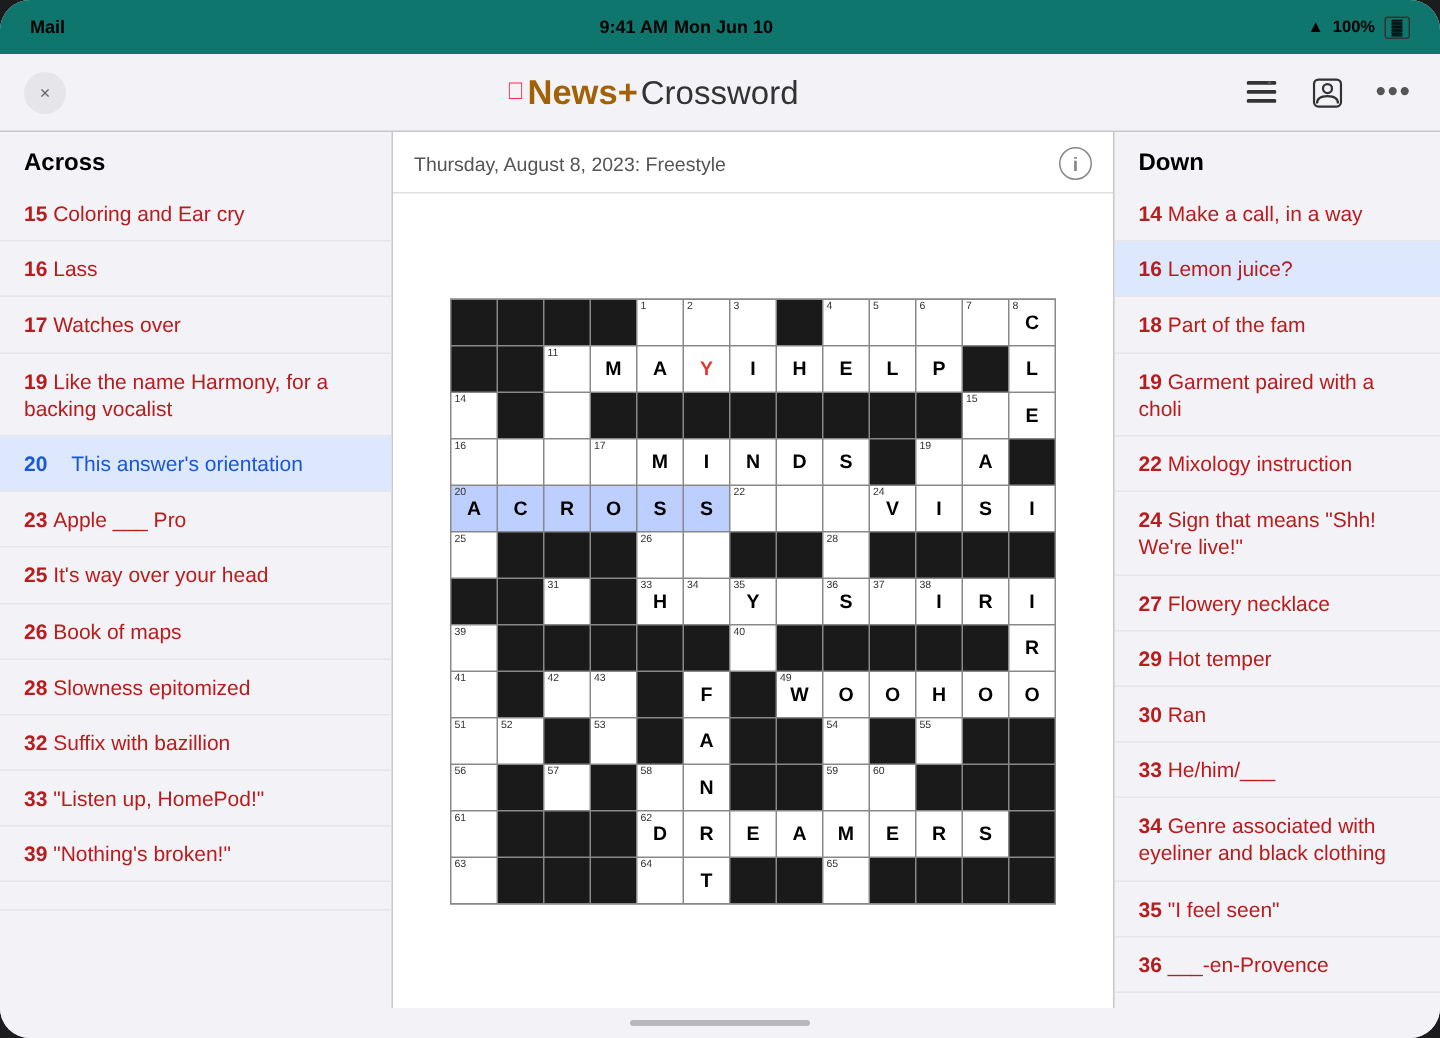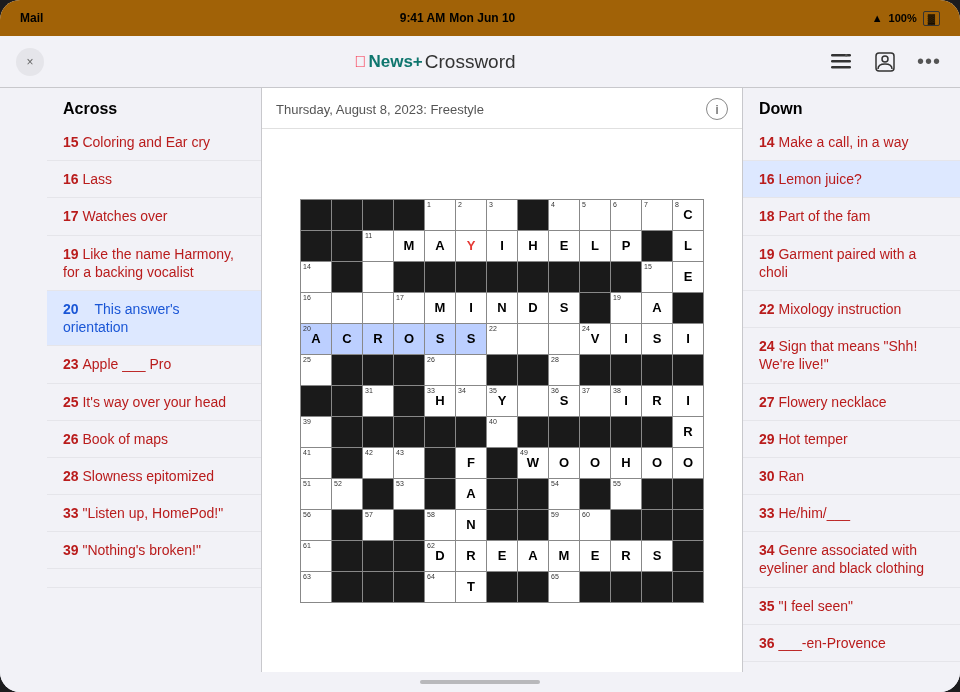--- a/index.html
+++ b/index.html
@@ -19,21 +19,21 @@
       background: #f2f2f7;
       border-radius: 20px;
       overflow: hidden;
       position: relative;
       display: flex;
       flex-direction: column;
     }
     
     .status-bar {
       height: 36px;
-      background: #a16207;
+      background: #0f766e;
       display: flex;
       align-items: center;
       justify-content: space-between;
       padding: 0 20px;
       font-size: 12px;
       font-weight: 600;
       flex-shrink: 0;
     }
     .status-left { display: flex; align-items: center; gap: 6px; }
     .status-center { display: flex; gap: 4px; }
@@ -57,43 +57,42 @@
       display: flex; align-items: center; justify-content: center;
       cursor: pointer;
       font-size: 12px; color: #666;
       border: none;
     }
     .nav-title {
       display: flex; align-items: center; gap: 2px;
       font-size: 18px; font-weight: 700;
     }
     .apple-logo { color: #fa2d48; font-size: 16px; }
-    .news-plus { color: #0f766e; font-weight: 800; font-size: 17px; }
-    .crossword-label { color: #333; font-size: 19px; font-weight: 400; }
+    .news-plus { color: #a16207; font-weight: 800; font-size: 23px; }
+    .crossword-label { color: #333; font-size: 22px; font-weight: 400; }
     .nav-right { display: flex; align-items: center; gap: 14px; }
     .nav-icon-btn {
       width: 30px; height: 30px;
       display: flex; align-items: center; justify-content: center;
       cursor: pointer; color: #333; font-size: 18px;
       background: none; border: none;
     }
     
     .main-content {
       flex: 1;
       display: flex;
       overflow: hidden;
     }
     
     .left-panel {
       width: 262px;
       background: #f2f2f7;
       border-right: 0.5px solid #c8c8cc;
       overflow-y: auto;
       flex-shrink: 0;
-      padding-left: 47px;
     }
     .panel-header {
       padding: 12px 16px 6px;
       font-size: 16px;
       font-weight: 700;
       color: #000;
     }
     .clue-item {
       padding: 9px 16px;
       font-size: 14px;
@@ -269,20 +268,21 @@
       <div id="across-clues">
           <div class="clue-item"><span class="clue-number">15 </span><span class="clue-text">Coloring and Ear cry</span></div>
           <div class="clue-item"><span class="clue-number">16 </span><span class="clue-text">Lass</span></div>
           <div class="clue-item"><span class="clue-number">17 </span><span class="clue-text">Watches over</span></div>
           <div class="clue-item"><span class="clue-number">19 </span><span class="clue-text">Like the name Harmony, for a backing vocalist</span></div>
           <div class="clue-item active"><span class="clue-number">20 </span><span class="clue-text">This answer's orientation</span></div>
           <div class="clue-item"><span class="clue-number">23 </span><span class="clue-text">Apple ___ Pro</span></div>
           <div class="clue-item"><span class="clue-number">25 </span><span class="clue-text">It's way over your head</span></div>
           <div class="clue-item"><span class="clue-number">26 </span><span class="clue-text">Book of maps</span></div>
           <div class="clue-item"><span class="clue-number">28 </span><span class="clue-text">Slowness epitomized</span></div>
+          <div class="clue-item"><span class="clue-number">32 </span><span class="clue-text">Suffix with bazillion</span></div>
           <div class="clue-item"><span class="clue-number">33 </span><span class="clue-text">"Listen up, HomePod!"</span></div>
           <div class="clue-item"><span class="clue-number">39 </span><span class="clue-text">"Nothing's broken!"</span></div>
           <div class="clue-item"></div>
         </div>
     </div>
 
     <div class="center-panel">
       <div class="grid-header">
         <span class="grid-title-text">Thursday, August 8, 2023: Freestyle</span>
         <div class="grid-info-icon">i</div>

